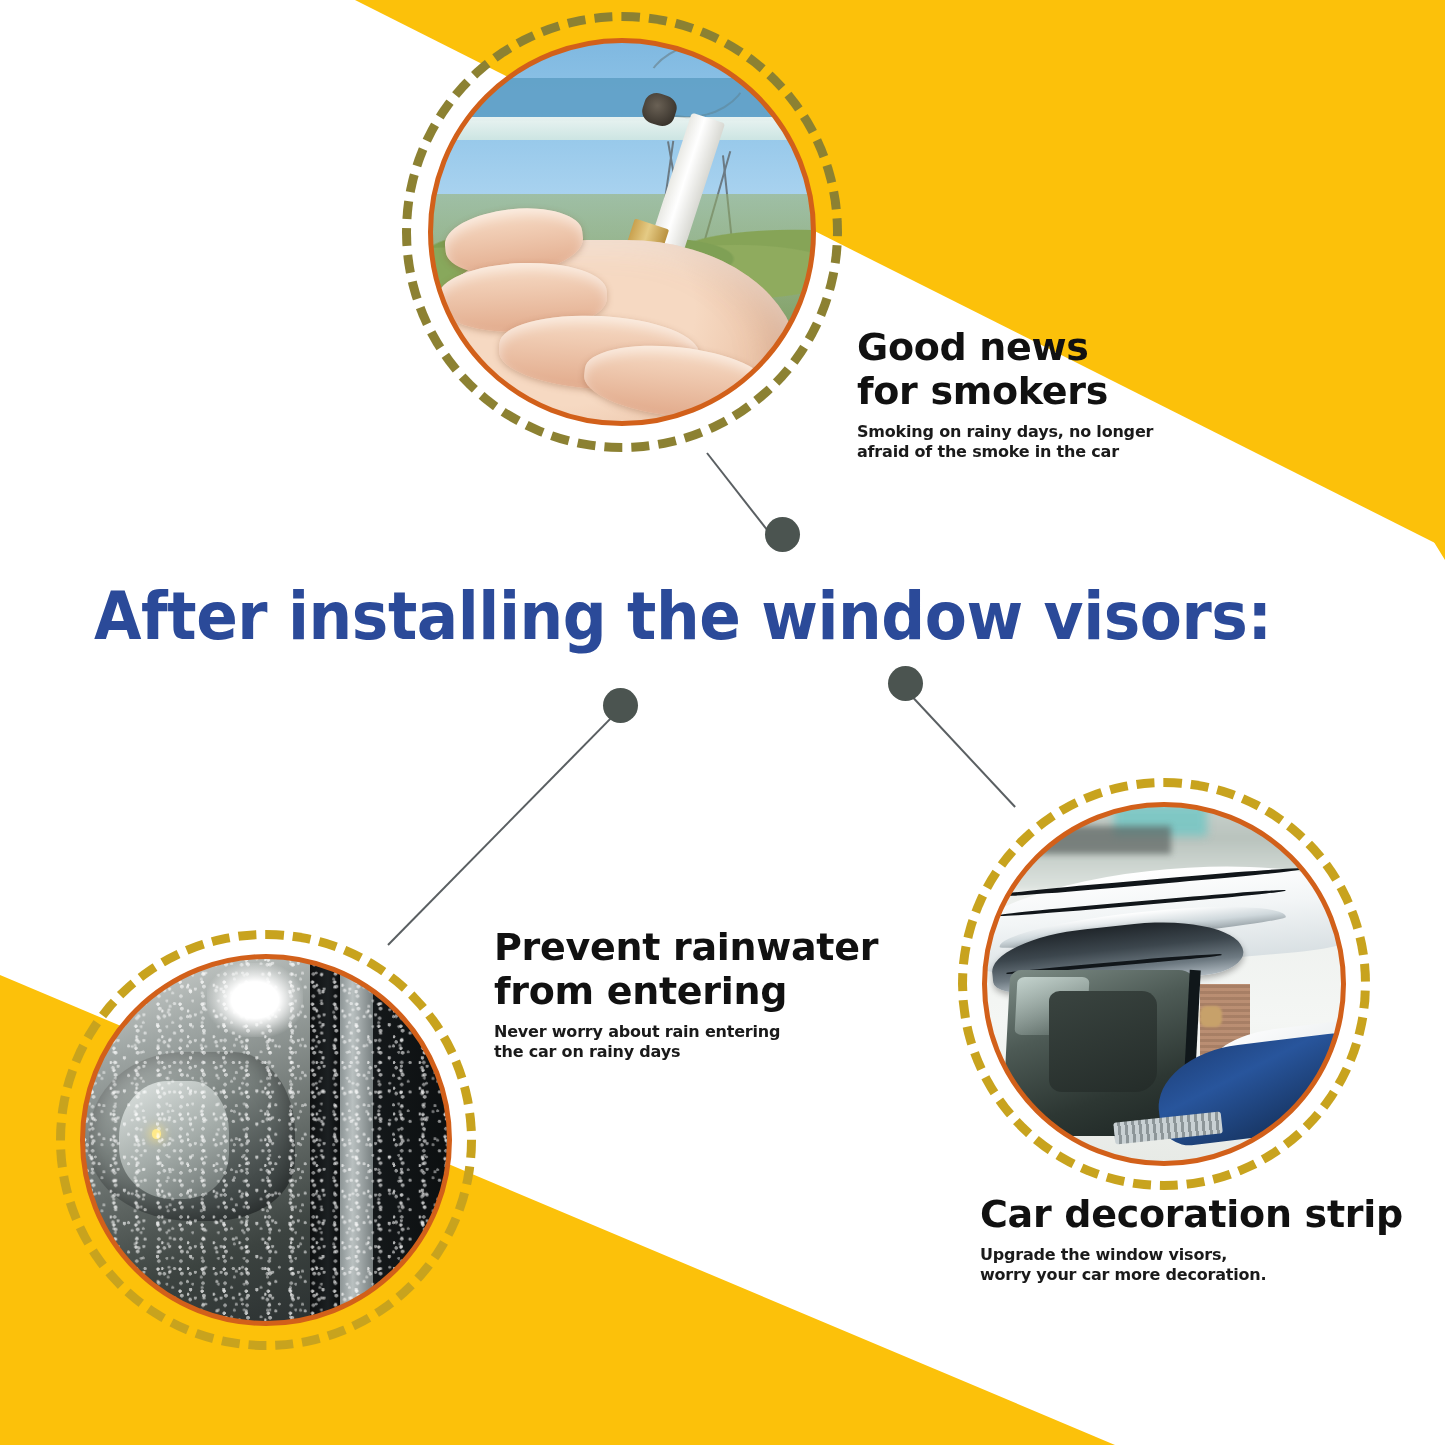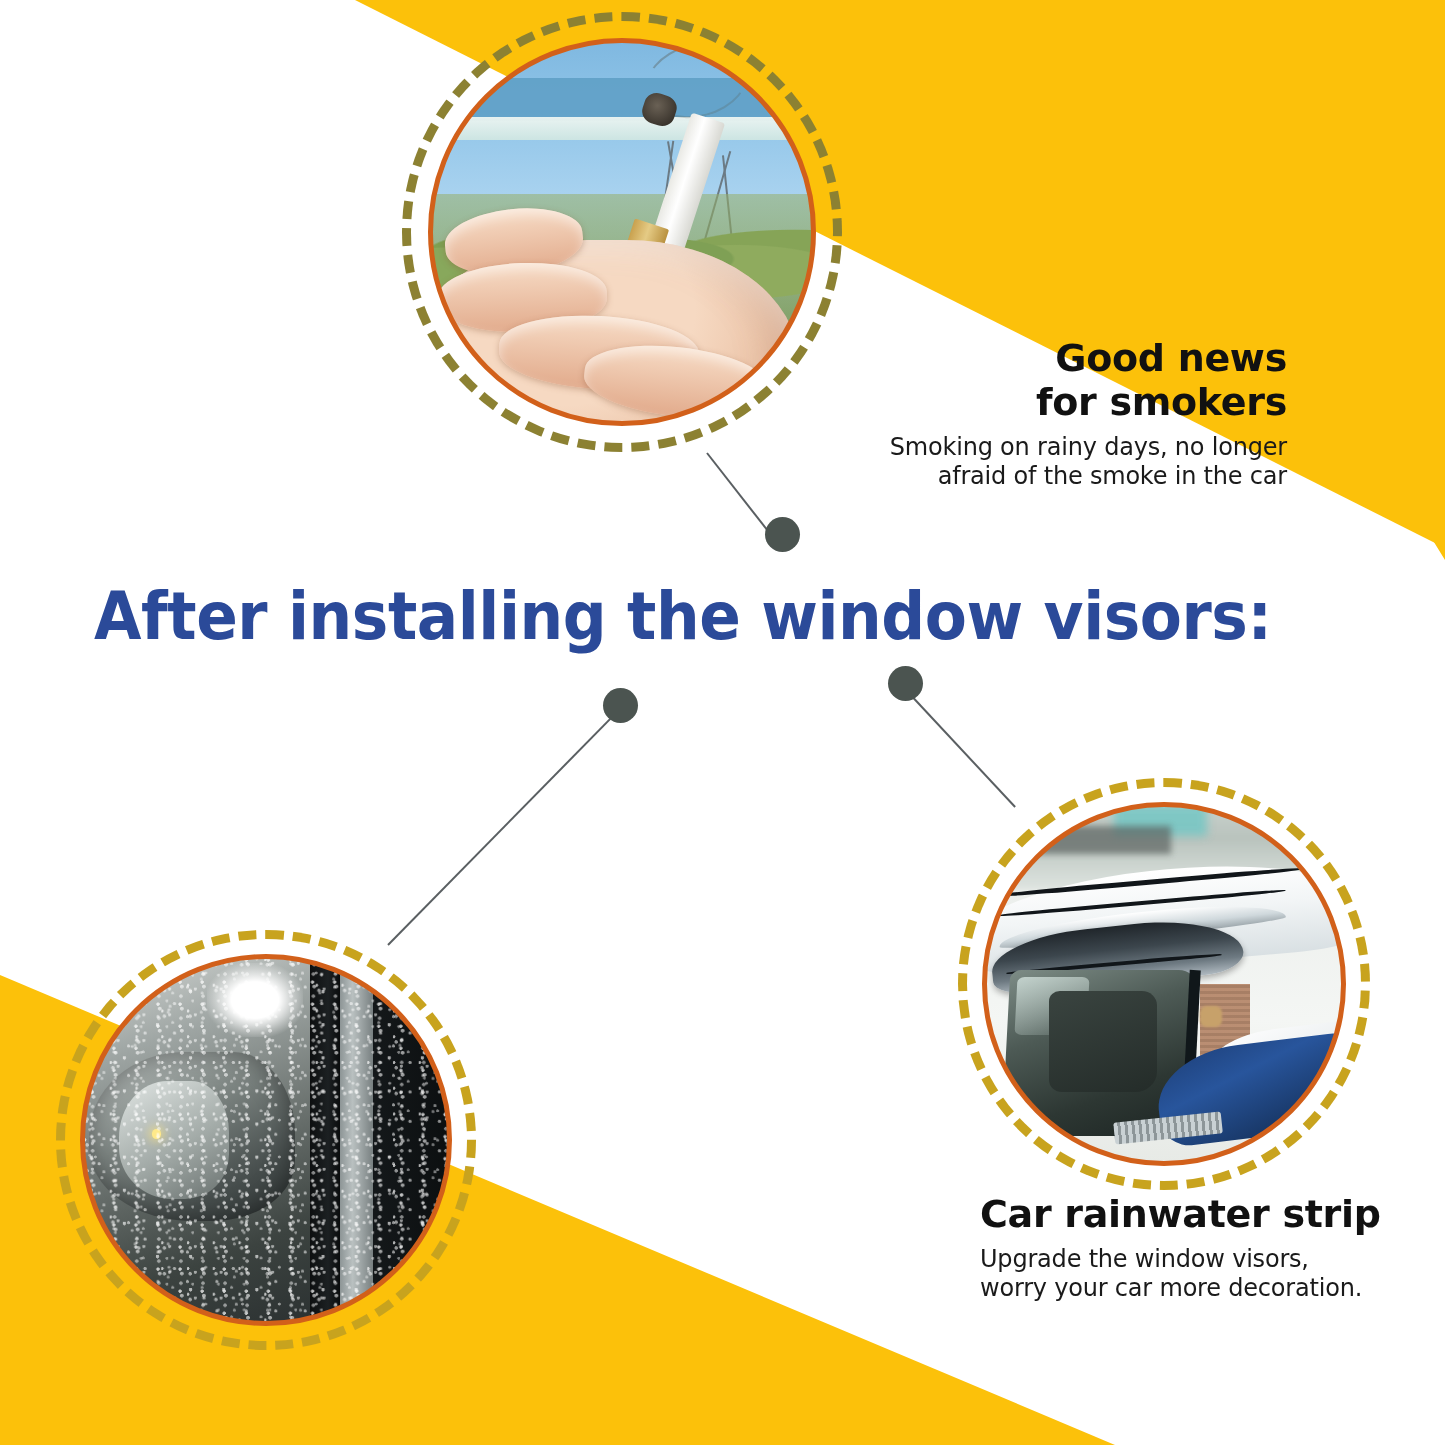--- a/index.html
+++ b/index.html
@@ -178,21 +178,21 @@
     transform:scaleX(0.93);
     transform-origin:0 50%;
     white-space:nowrap;
   }
   .block{position:absolute;}
   .block .head{
     font-size:38px;font-weight:bold;color:#111111;line-height:1.16;white-space:pre-line;
     letter-spacing:-0.3px;
   }
   .block .sub{
-    font-size:24px;font-weight:normal;color:#1a1a1a;line-height:1.22;white-space:pre-line;
+    font-size:16px;font-weight:bold;color:#1a1a1a;line-height:1.22;white-space:pre-line;
     margin-top:9px;letter-spacing:-0.2px;
   }
 </style>
 </head>
 <body>
 
 <div id="stage">
 
   <svg class="wedge" viewBox="0 0 1445 1445" aria-hidden="true">
     <polygon points="360,0 1445,0 1445,560 1100,0" fill="#fcc10a"></polygon>
@@ -276,27 +276,33 @@
         <div class="car-hood-white"></div>
         <div class="car-hood"></div>
         <div class="car-grill"></div>
       </div>
     </div>
     <div class="ring-solid" style="left:24px;top:24px;width:364px;height:364px;"></div>
   </div>
 
   <div class="main-heading" style="left:94px;top:578px;">After installing the window visors:</div>
 
-  <div class="block" style="left:857px;top:336px;width:430px;text-align:right;">
+  <div class="block" style="left:857px;top:325px;width:430px;">
     <div class="head">Good news
 for smokers</div>
     <div class="sub">Smoking on rainy days, no longer
 afraid of the smoke in the car</div>
   </div>
 
+  <div class="block" style="left:494px;top:925px;width:420px;">
+    <div class="head">Prevent rainwater
+from entering</div>
+    <div class="sub">Never worry about rain entering
+the car on rainy days</div>
+  </div>
 
   <div class="block" style="left:980px;top:1192px;width:440px;">
-    <div class="head">Car rainwater strip</div>
+    <div class="head">Car decoration strip</div>
     <div class="sub">Upgrade the window visors,
 worry your car more decoration.</div>
   </div>
 
 </div>
 
 </body></html>

